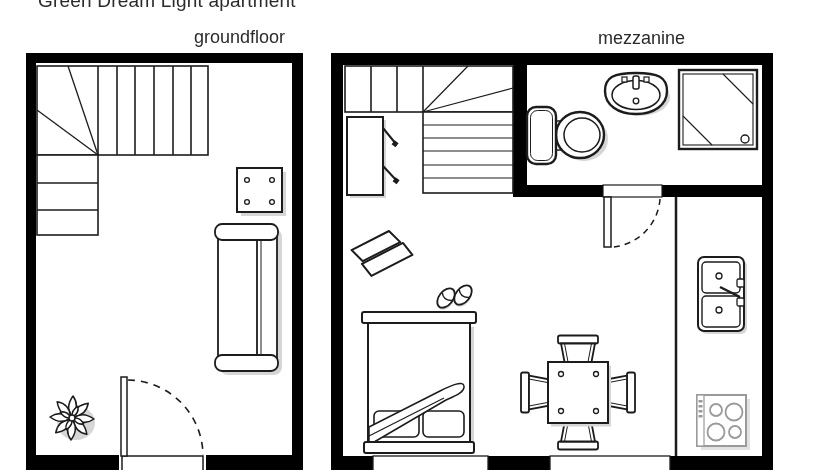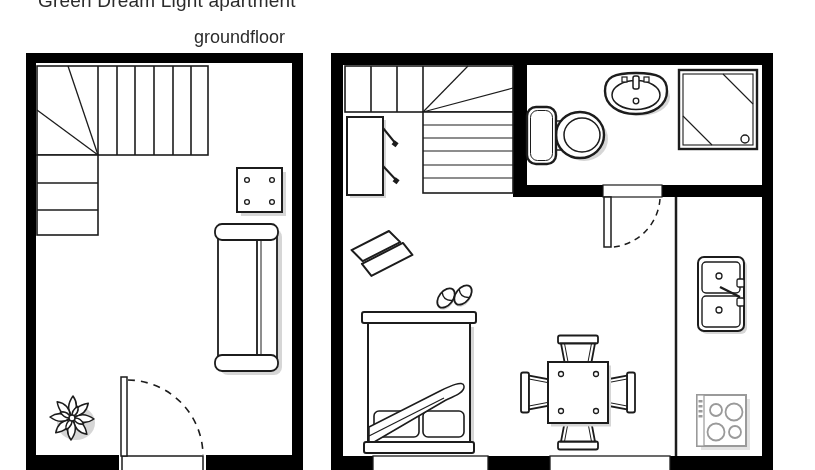--- a/index.html
+++ b/index.html
@@ -19,20 +19,21 @@
   .label-mezzanine{left:420px;top:28px;}
   svg{position:absolute;left:0;top:0;}
 </style>
 </head>
 <body>
 
 <div class="stage">
 
   <div class="title">Green Dream Light apartment</div>
   <div class="plan-label label-groundfloor">groundfloor</div>
+  <div class="plan-label label-mezzanine">mezzanine</div>
 
   <svg width="815" height="470" viewBox="0 0 815 470">
 
     <g>
 
       <g>
         <rect x="26" y="53" width="277" height="417" fill="#000000"></rect>
         <rect x="36" y="63" width="256" height="392" fill="#ffffff"></rect>
 
         <rect x="119" y="455" width="87" height="15" fill="#ffffff"></rect>

